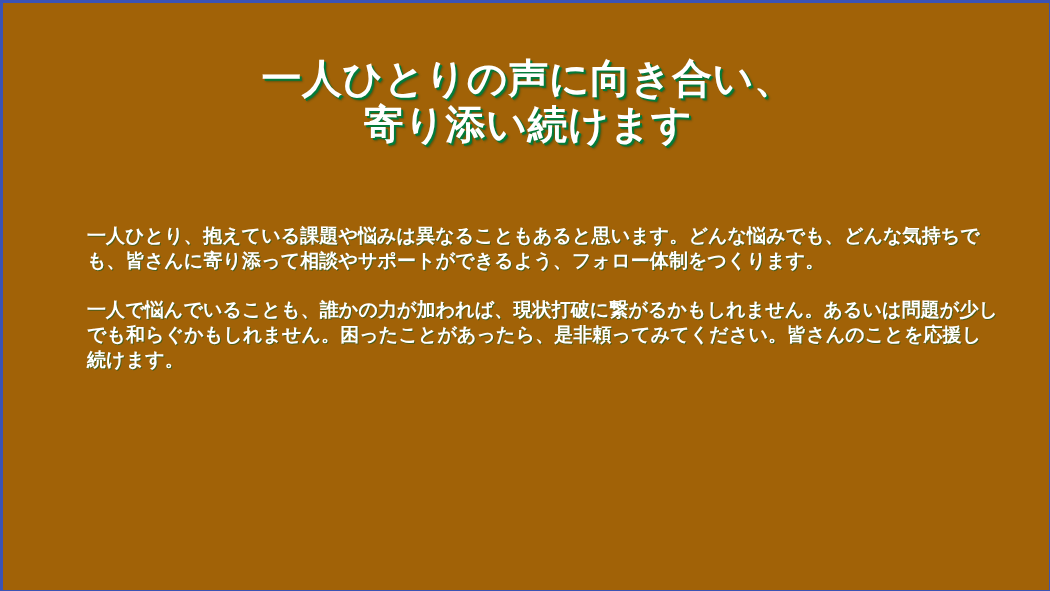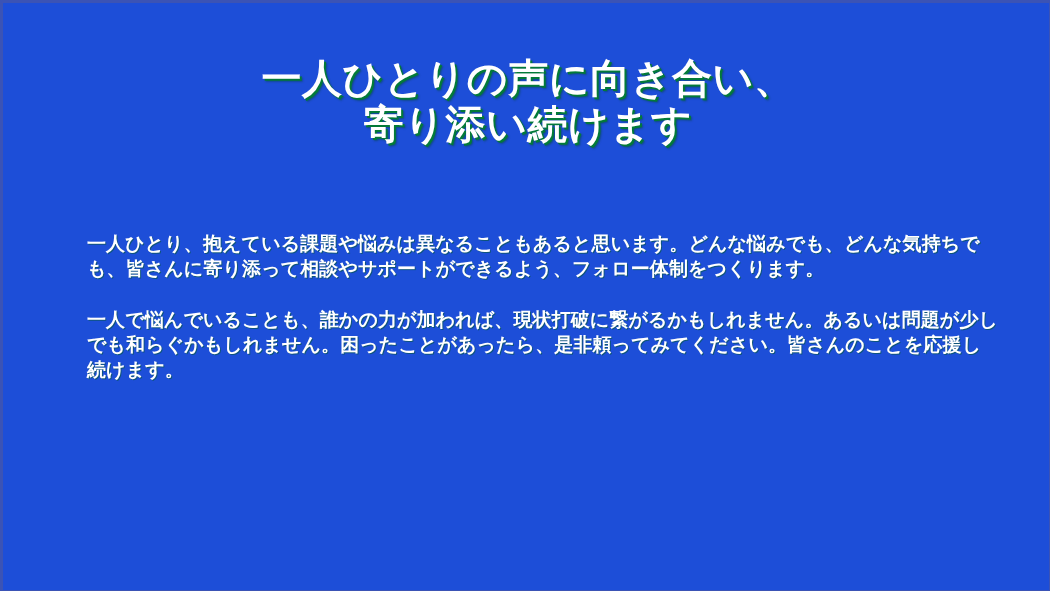--- a/index.html
+++ b/index.html
@@ -6,21 +6,21 @@
     margin: 0;
     padding: 0;
     background: #ffffff;
   }
 
   #slide {
     position: relative;
     width: 1050px;
     height: 591px;
     box-sizing: border-box;
-    background: #1d4ed8;
+    background: #a16207;
     border-top: 3px solid #3b53b5;
     border-left: 3px solid #3b53b5;
     border-right: 1px solid #3b53b5;
     border-bottom: 1px solid #3b53b5;
     overflow: hidden;
     font-family: "DejaVu Sans", "Liberation Sans", sans-serif;
   }
 
   
   #title-block {
@@ -39,39 +39,40 @@
     letter-spacing: 0.5px;
     text-shadow:
        2px 2px 0 #037a39,
        3px 3px 2px rgba(0, 70, 30, 0.45);
     white-space: nowrap;
   }
 
   
   #body-block {
     position: absolute;
-    top: 228px;
+    top: 220px;
     left: 84px;
     width: 912px;
   }
 
   .para {
     color: #ffffff;
     font-weight: bold;
     font-size: 19px;
     line-height: 25px;
     letter-spacing: 0.1px;
     margin: 0 0 26px 0;
     text-align: left;
     text-shadow: 1px 1px 0 rgba(0, 90, 45, 0.55);
     word-break: break-all;
   }
 
   .para:last-child {
     margin-bottom: 0;
+    font-family: Liberation Mono, monospace;
   }
 </style>
 </head>
 <body>
 
 <div id="slide">
 
   <div id="title-block">
     <div class="title-line">一人ひとりの声に向き合い、</div>
     <div class="title-line">寄り添い続けます</div>

